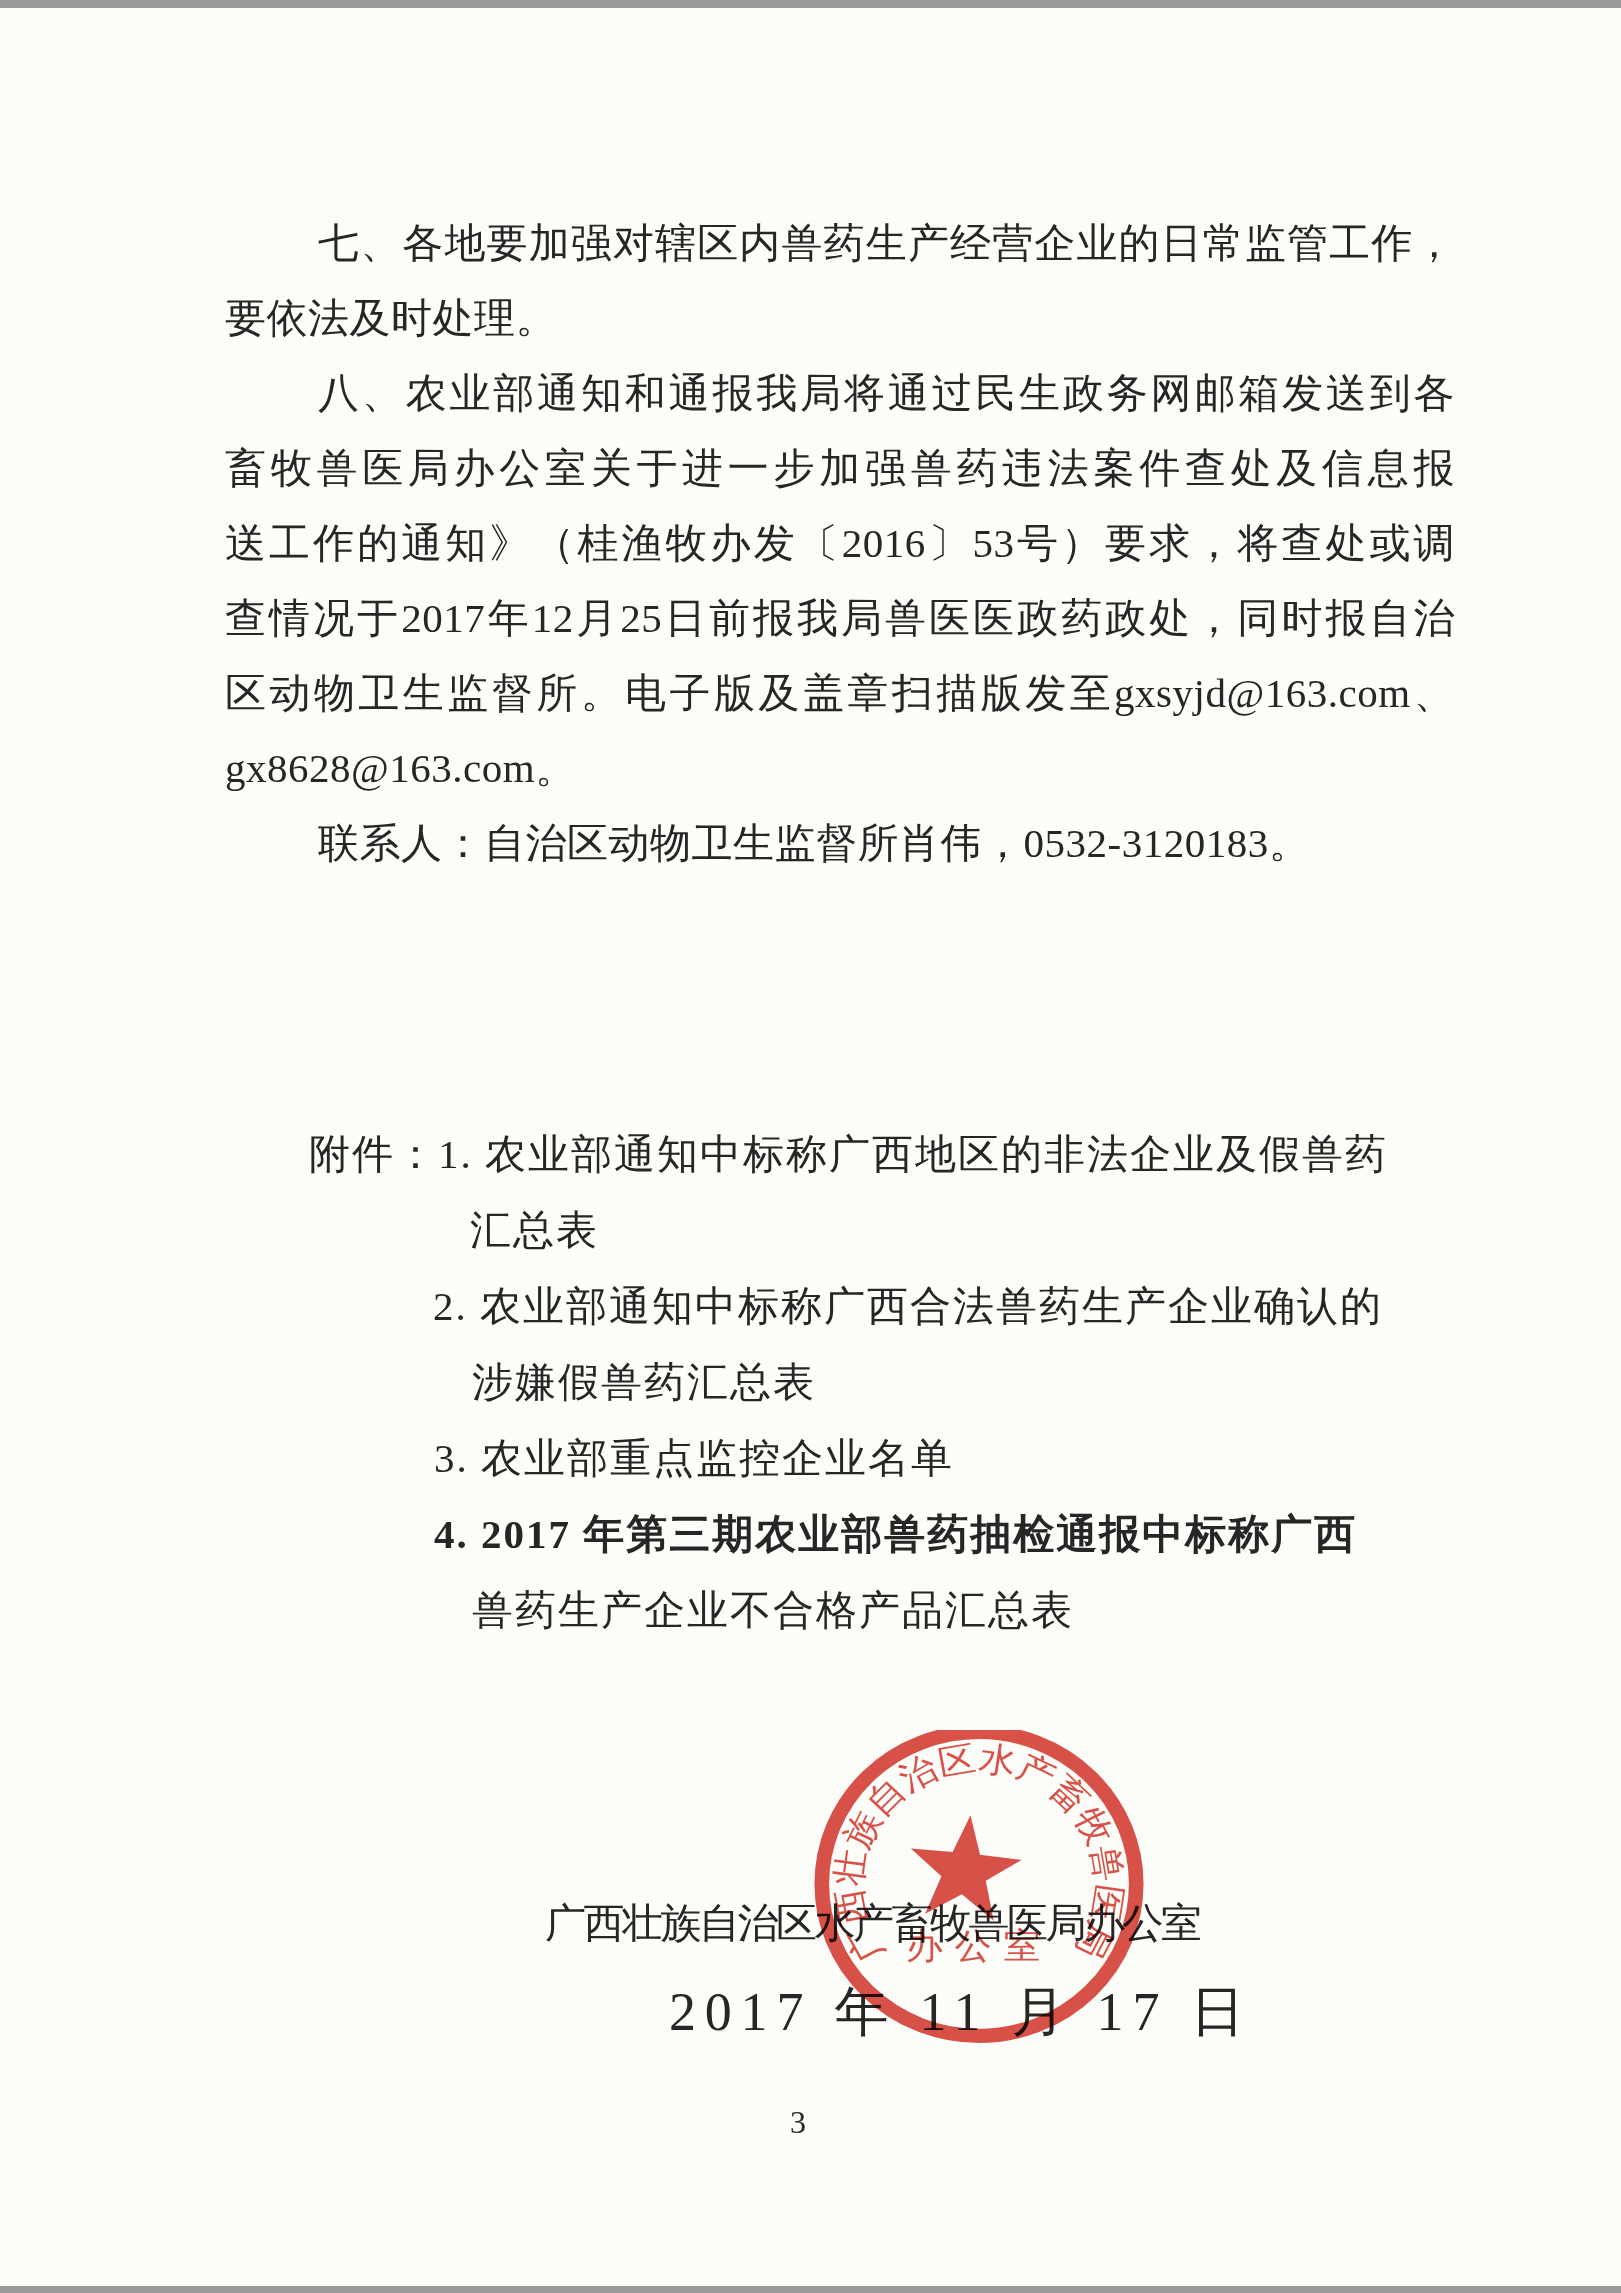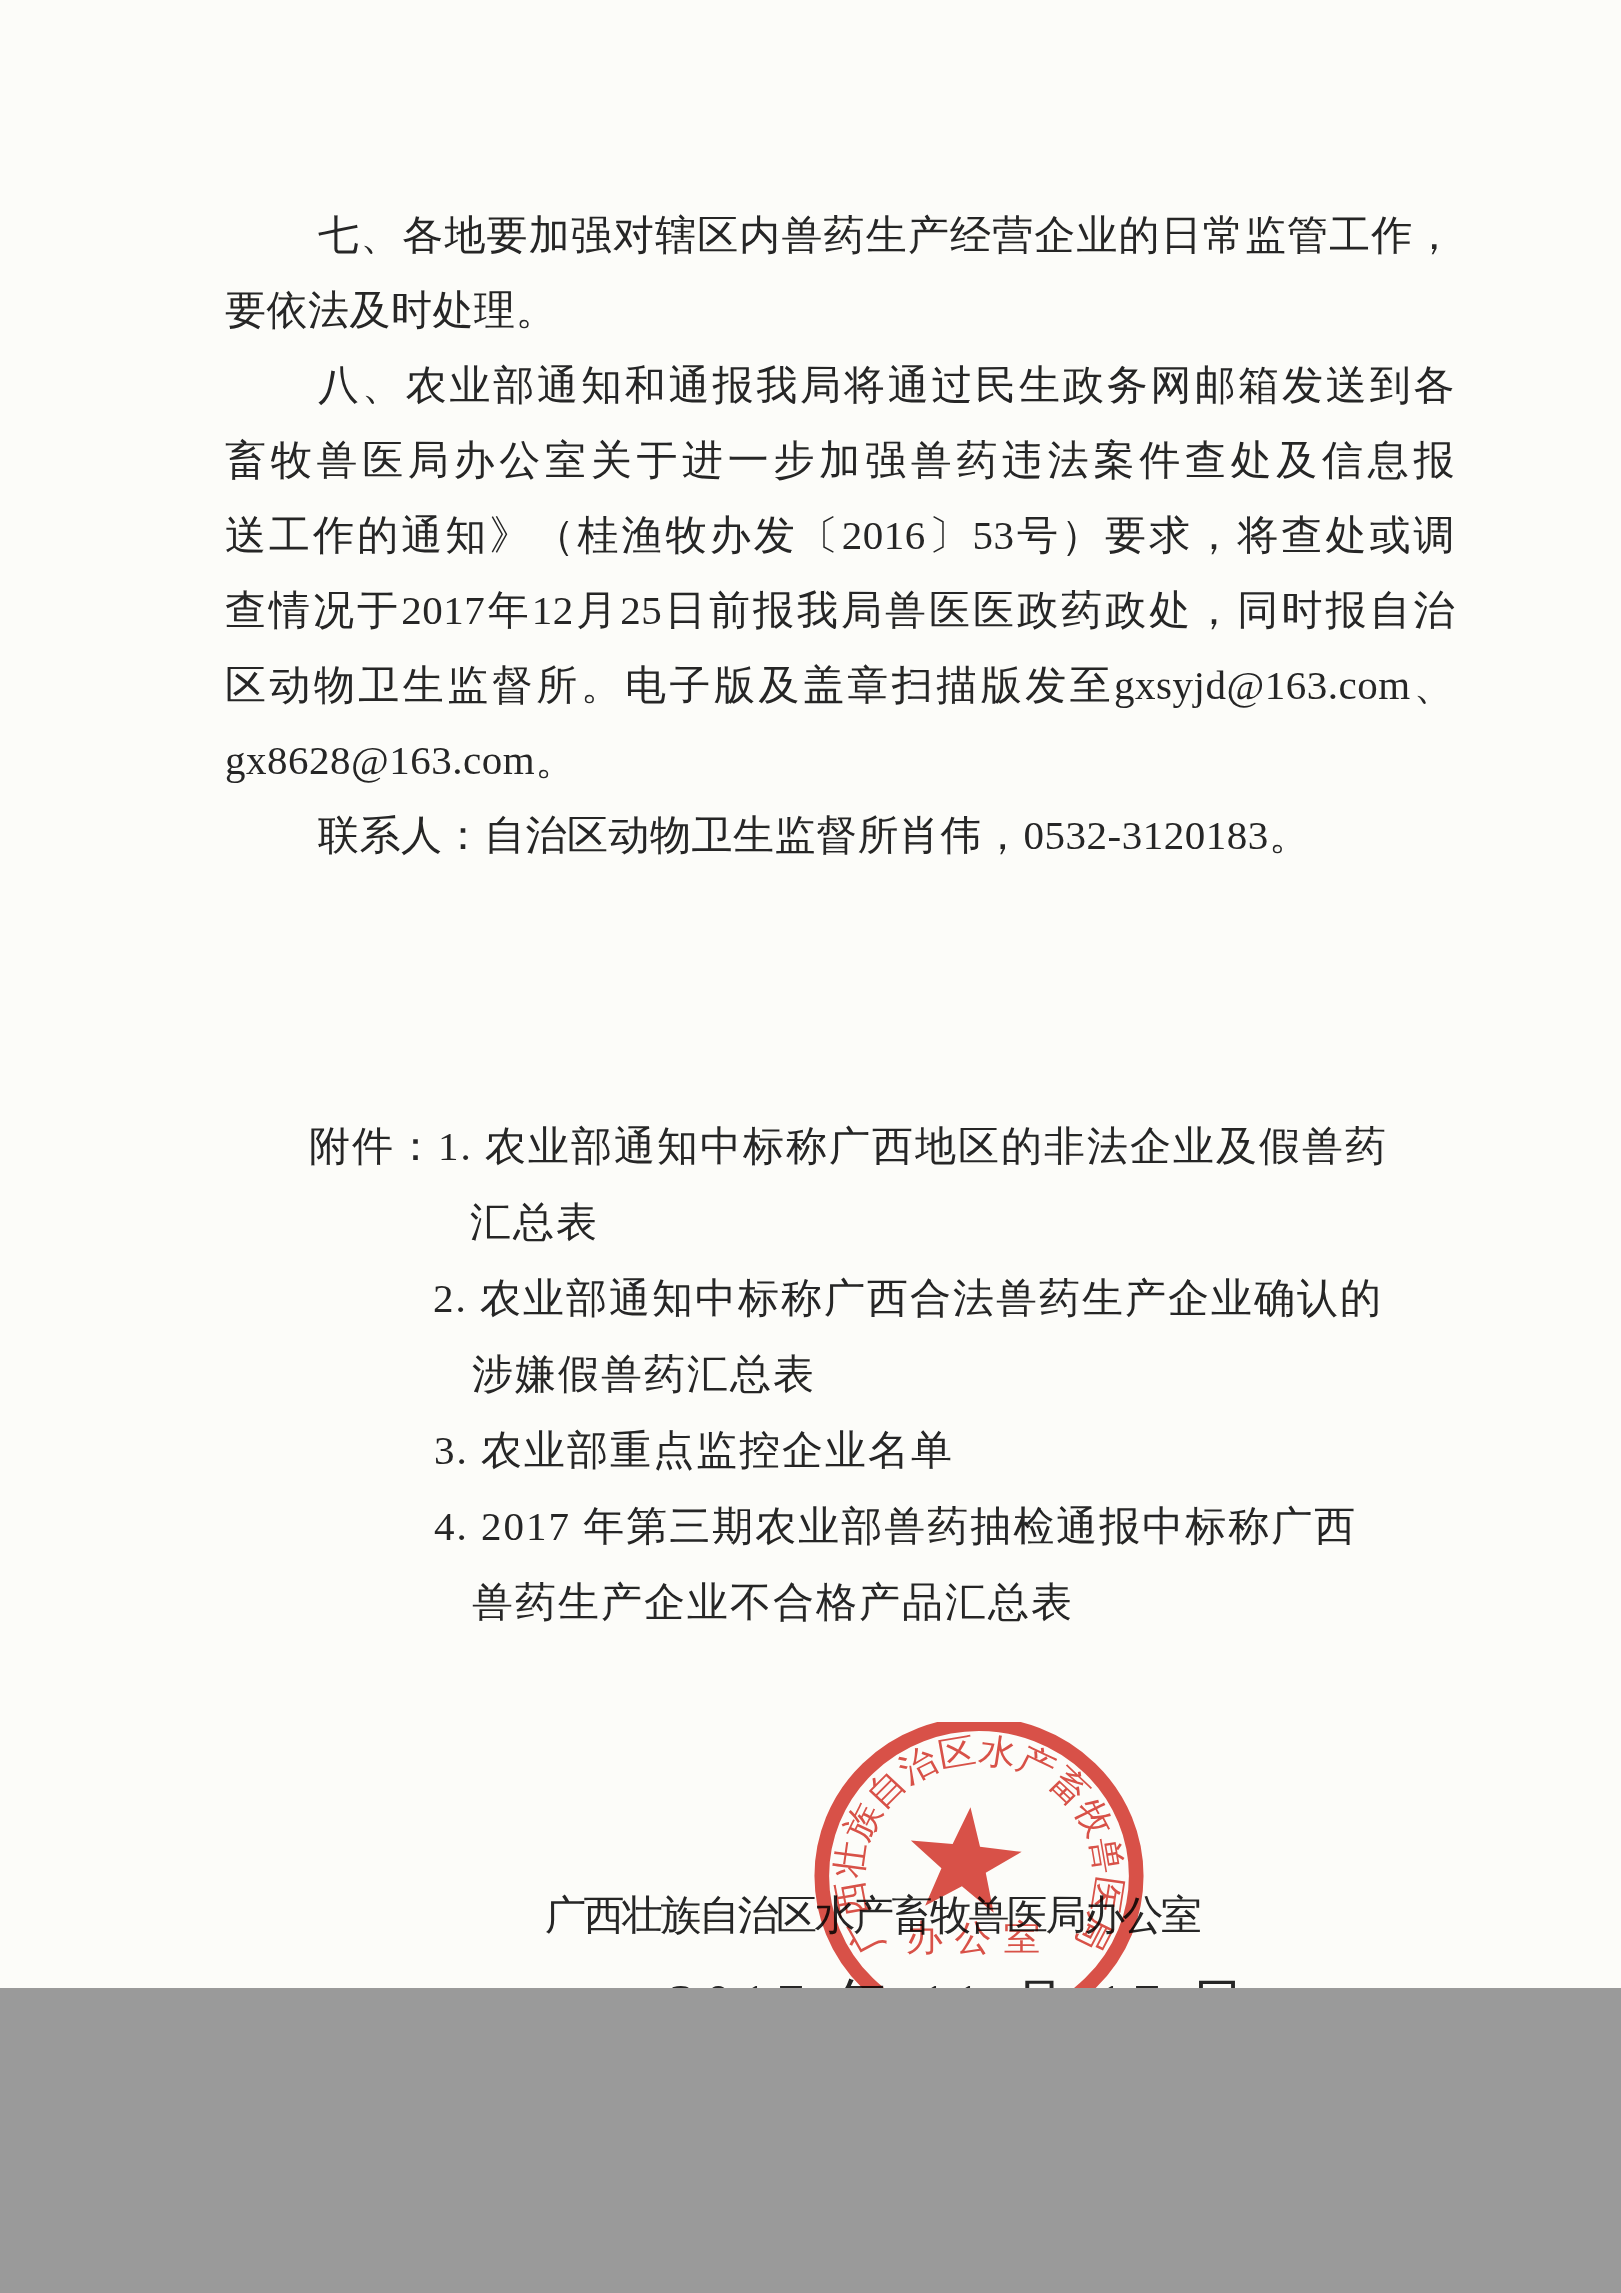--- a/index.html
+++ b/index.html
@@ -1,19 +1,19 @@
 <!DOCTYPE html>
 <html><head>
 <meta charset="utf-8">
 <style>
   html,body{margin:0;padding:0;background:#9a9a9a;}
   .page{
     position:relative;
-    width:1621px;height:1988px;
-    margin:0 auto;
+    width:1621px;height:2278px;
+    margin:8px auto;
     background:#fcfcf9;
     font-family:"Liberation Serif","DejaVu Serif",serif;
     color:#262626;
     overflow:hidden;
   }
   
   .body-block{position:absolute;left:225px;top:198px;width:1230px;z-index:1;}
   .bline{
     height:75px;line-height:75px;
     font-size:41px;letter-spacing:0.5px;
@@ -71,21 +71,21 @@
       <div class="bline">gx8628@163.com。</div>
       <div class="bline indent">联系人：自治区动物卫生监督所肖伟，0532-3120183。</div>
     </div>
 
   <div class="attach-block">
       <div class="aline" style="margin-left: 309px;">附件：1. 农业部通知中标称广西地区的非法企业及假兽药</div>
       <div class="aline" style="margin-left: 470px;">汇总表</div>
       <div class="aline" style="margin-left: 433px;">2. 农业部通知中标称广西合法兽药生产企业确认的</div>
       <div class="aline" style="margin-left: 472px;">涉嫌假兽药汇总表</div>
       <div class="aline" style="margin-left: 434px;">3. 农业部重点监控企业名单</div>
-      <div class="aline" style="margin-left: 434px;">4. 2017 年第三期农业部兽药抽检通报中标称广西</div>
+      <div class="aline" style="margin-left: 434px; font-weight: bold;">4. 2017 年第三期农业部兽药抽检通报中标称广西</div>
       <div class="aline" style="margin-left: 472px;">兽药生产企业不合格产品汇总表</div>
     </div>
 
   <div class="signature">广西壮族自治区水产畜牧兽医局办公室</div>
 
   <div class="dateline">2017 年 11 月 17 日</div>
 
   <div class="pagenum">3</div>
 
   <div class="seal" style="--seal: #d63a2f;">

